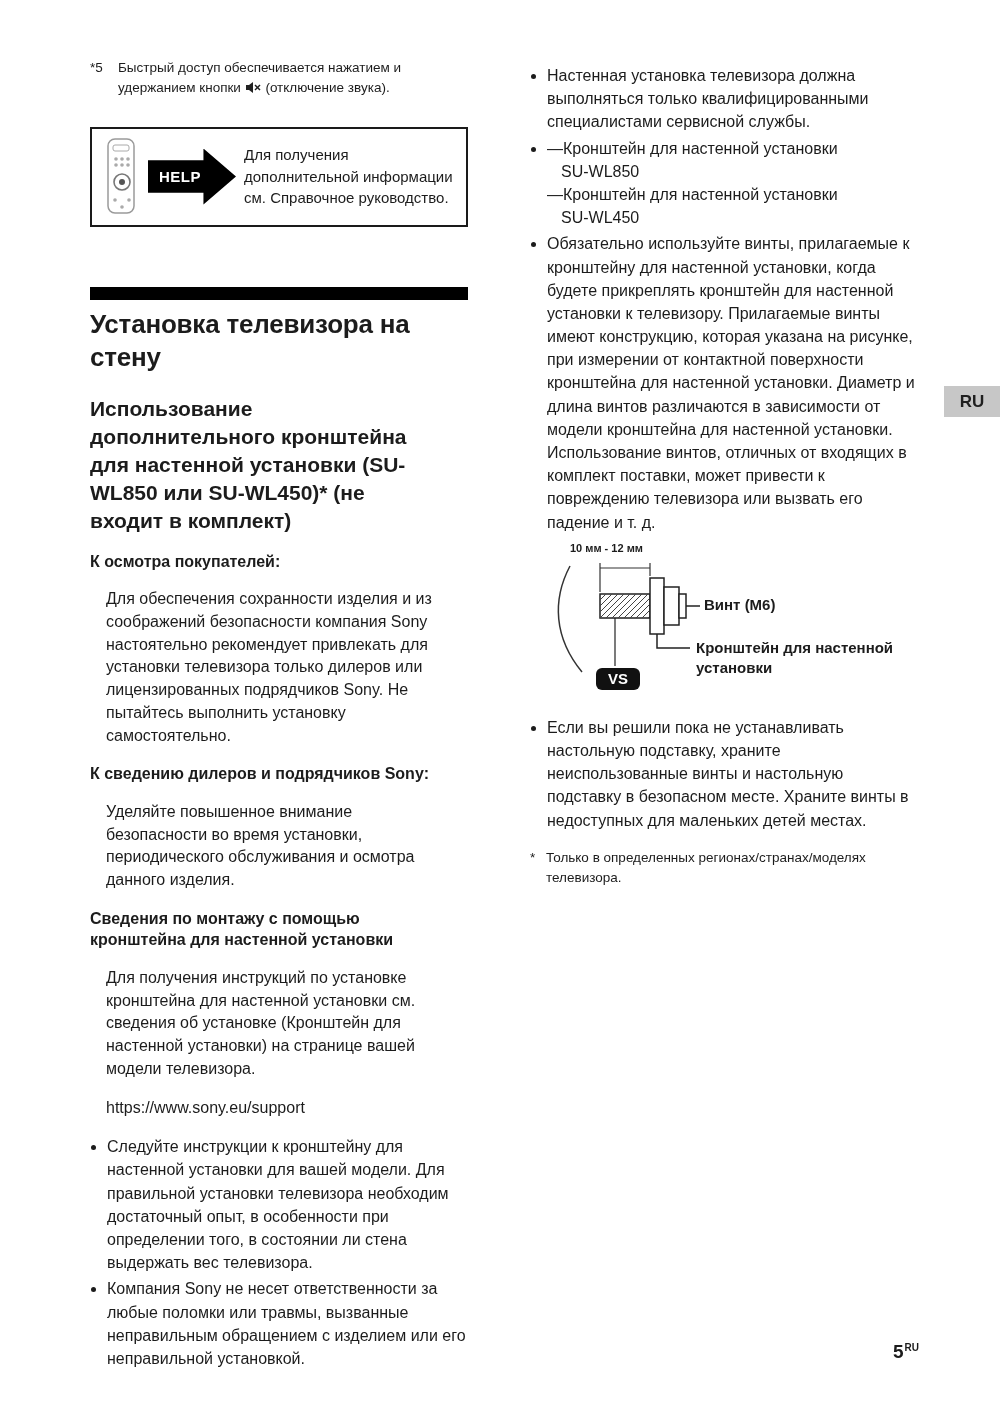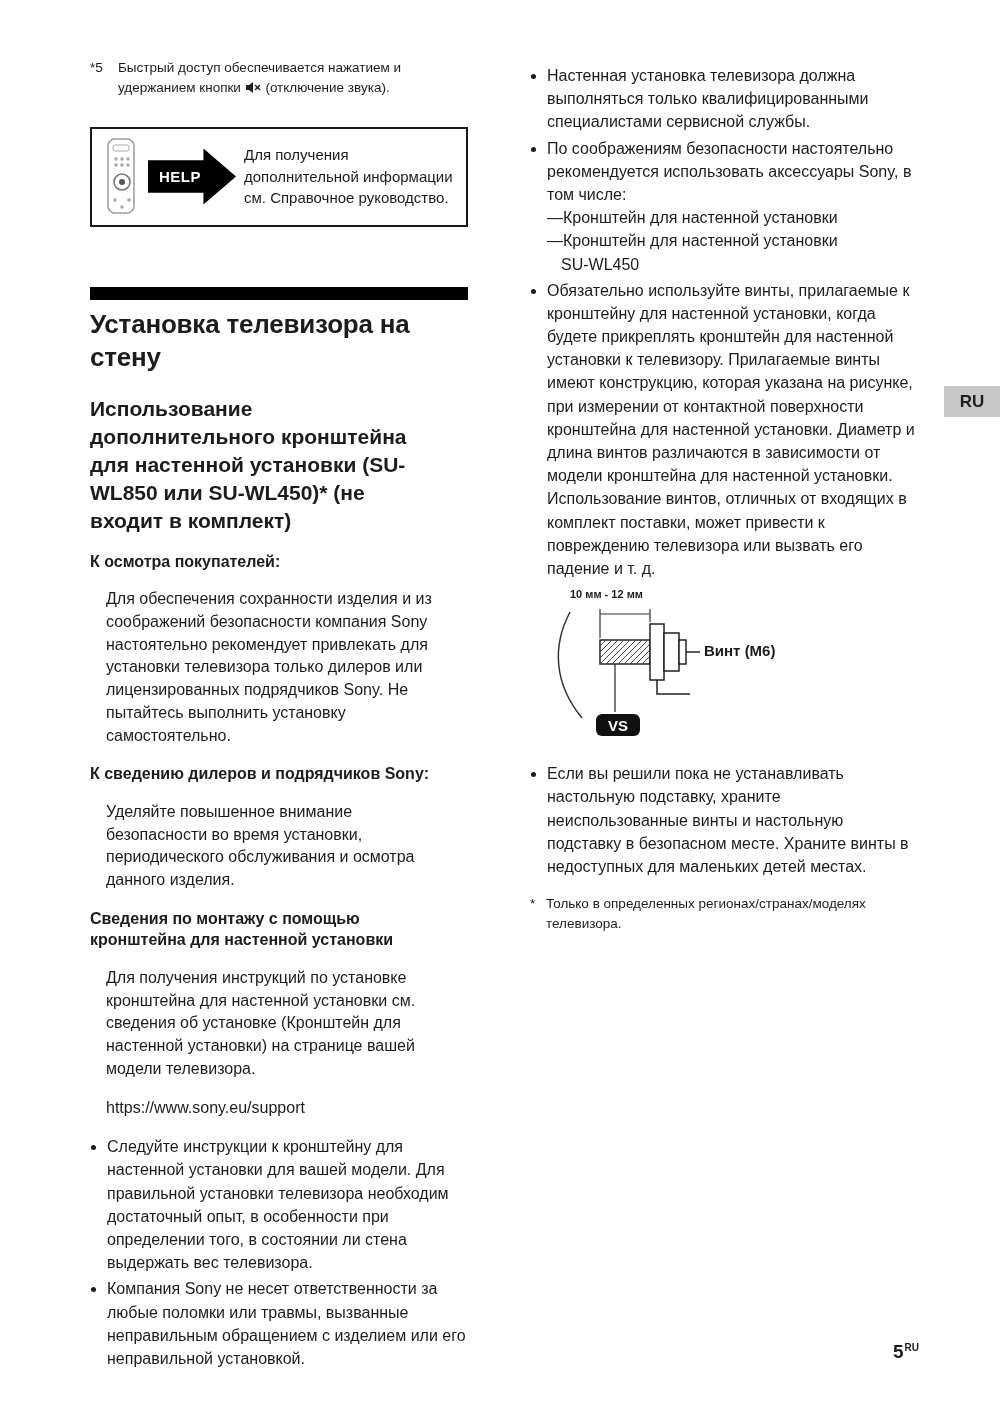--- a/index.html
+++ b/index.html
@@ -125,23 +125,23 @@
     <ul class="bullets">
       <li>Следуйте инструкции к кронштейну для настенной установки для вашей модели. Для правильной установки телевизора необходим достаточный опыт, в особенности при определении того, в состоянии ли стена выдержать вес телевизора.</li>
       <li>Компания Sony не несет ответственности за любые поломки или травмы, вызванные неправильным обращением с изделием или его неправильной установкой.</li>
     </ul>
   </div>
 
   <div class="col-right">
     <ul class="bullets">
       <li>Настенная установка телевизора должна выполняться только квалифицированными специалистами сервисной службы.</li>
       <li>
-        <div>По соображениям безопасности настоятельно рекомендуется использовать аксессуары Sony, в том числе:</div>
         <div class="sub">
           <div class="sub-l1">—Кронштейн для настенной установки</div>
+          <div class="sub-l2">SU-WL850</div>
           <div class="sub-l1">—Кронштейн для настенной установки</div>
           <div class="sub-l2">SU-WL450</div>
         </div>
       </li>
       <li>Обязательно используйте винты, прилагаемые к кронштейну для настенной установки, когда будете прикреплять кронштейн для настенной установки к телевизору. Прилагаемые винты имеют конструкцию, которая указана на рисунке, при измерении от контактной поверхности кронштейна для настенной установки. Диаметр и длина винтов различаются в зависимости от модели кронштейна для настенной установки. Использование винтов, отличных от входящих в комплект поставки, может привести к повреждению телевизора или вызвать его падение и т. д.</li>
     </ul>
 
     <div class="diagram">
       <svg class="diagram-svg" width="392" height="168" viewBox="0 0 392 168">
 
@@ -173,20 +173,21 @@
         <rect x="149" y="52" width="7" height="24" fill="#fff" stroke="#222" stroke-width="1.5"></rect>
 
         <line x1="156" y1="64" x2="170" y2="64" stroke="#222" stroke-width="1.5"></line>
 
         <polyline points="127,92 127,106 160,106" fill="none" stroke="#222" stroke-width="1.5"></polyline>
 
         <line x1="85" y1="76" x2="85" y2="124" stroke="#222" stroke-width="1.2"></line>
       </svg>
       <div class="dim-label">10 мм - 12 мм</div>
       <div class="screw-label">Винт (M6)</div>
+      <div class="bracket-label">Кронштейн для настенной установки</div>
       <div class="vs-badge">VS</div>
     </div>
 
     <ul class="bullets">
       <li>Если вы решили пока не устанавливать настольную подставку, храните неиспользованные винты и настольную подставку в безопасном месте. Храните винты в недоступных для маленьких детей местах.</li>
     </ul>
 
     <div class="footnote bottom-footnote">
       <span class="fn-marker">*</span>
       <span class="fn-text">Только в определенных регионах/странах/моделях телевизора.</span>

